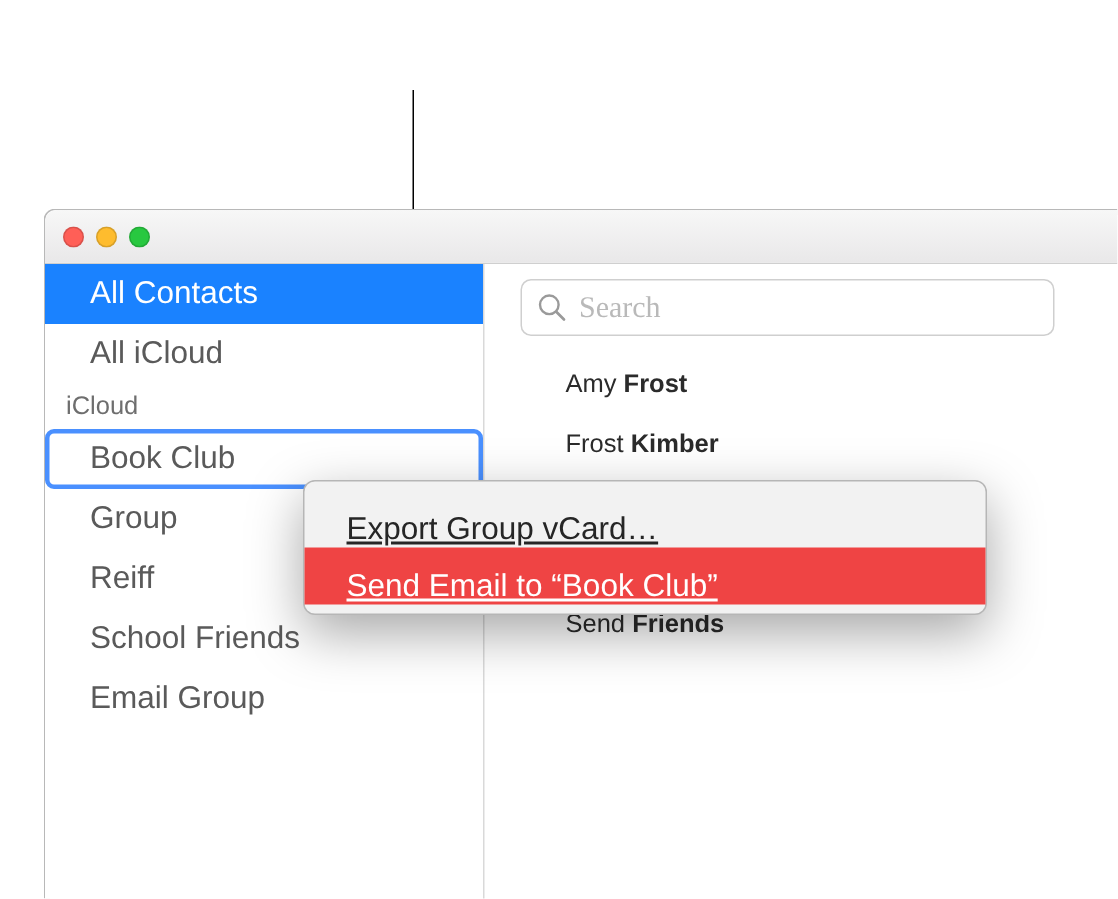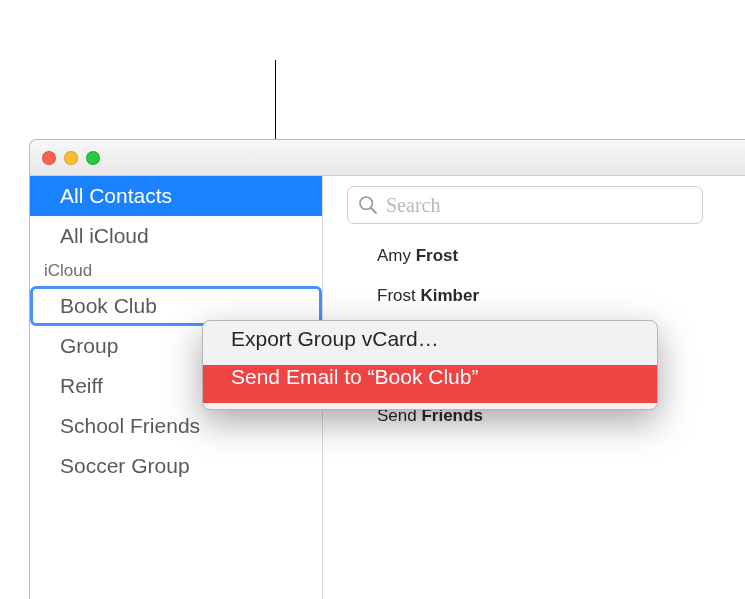--- a/index.html
+++ b/index.html
@@ -141,23 +141,24 @@
       border: 1px solid #b6b6b6;
       border-radius: 8px;
       box-shadow: 0 12px 36px rgba(0,0,0,0.35);
       padding: 6px 0;
       z-index: 50;
     }
     .menu-item {
       height: 38px;
       padding: 0 28px;
       display: flex;
-      align-items: flex-start;
+      align-items: flex-end;
       font-size: 21px;
       color: #262626;
+      text-decoration: underline;
     }
     .menu-item.highlight {
       background: #ef4444;
       color: #fff;
     }
   </style>
 </head>
 <body>
 
 <div class="callout-line"></div>
@@ -185,21 +186,21 @@
       <div class="sidebar-item indented">
         <span>Group</span>
       </div>
       <div class="sidebar-item indented">
         <span>Reiff</span>
       </div>
       <div class="sidebar-item indented">
         <span>School Friends</span>
       </div>
       <div class="sidebar-item indented">
-        <span>Soccer Group</span>
+        <span>Email Group</span>
       </div>
     </div>
 
     <div class="main">
       <div class="search-wrap">
         <div class="search">
           <svg width="20" height="20" viewBox="0 0 20 20">
             <circle cx="8.2" cy="8.2" r="6.2" fill="none" stroke="#9a9a9a" stroke-width="1.6"></circle>
             <line x1="13" y1="13" x2="18" y2="18" stroke="#9a9a9a" stroke-width="1.8" stroke-linecap="round"></line>
           </svg>

